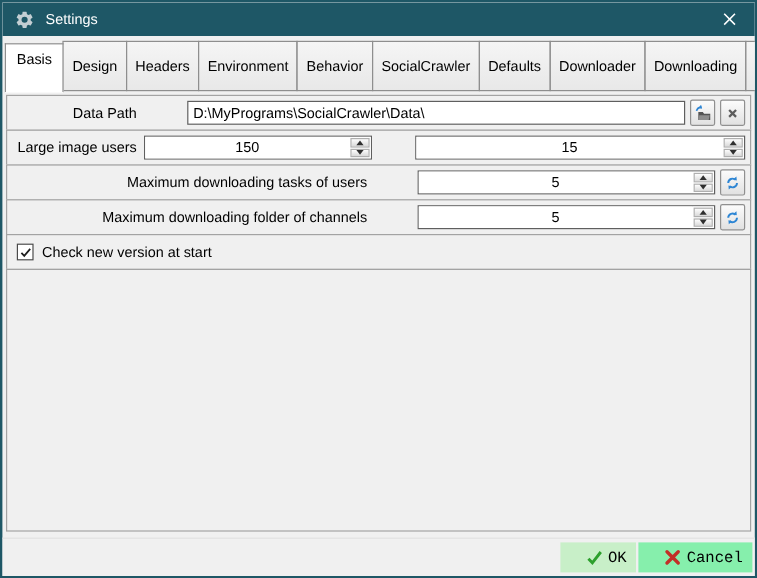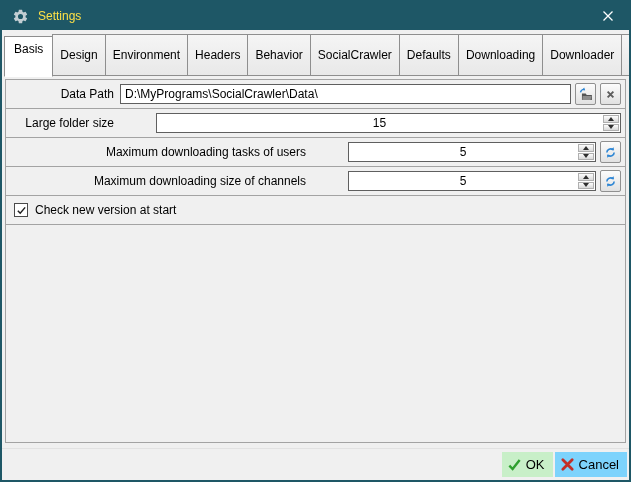--- a/index.html
+++ b/index.html
@@ -6,21 +6,21 @@
   .window {
     width:631px; height:482px; box-sizing:border-box;
     border:2px solid #1e5766; background:#f0f0f0;
     display:flex; flex-direction:column;
     font-family:"Liberation Sans", sans-serif; font-size:12px; color:#000;
     overflow:hidden;
   }
   
   .titlebar { height:28px; flex:none; background:#1e5766; display:flex; align-items:center; padding-left:10px; }
   .titlebar .gear { width:17px; height:17px; margin-right:9px; flex:none; }
-  .title-text { color:#fde047; font-size:12px; }
+  .title-text { color:#ffffff; font-size:12px; }
   .close-btn { margin-left:auto; width:42px; height:28px; display:flex; align-items:center; justify-content:center; cursor:default; }
   
   .tabstrip { display:flex; align-items:flex-end; padding:4px 2px 0 2px; flex:none; }
   .tab {
     border:1px solid #8e8e8e; margin-right:-1px; padding:13px 7px;
     background:linear-gradient(#f5f5f5,#e8e8e8); white-space:nowrap;
   }
   .tab.active {
     background:#ffffff; border-bottom:1px solid #ffffff;
     padding:5px 9px 20px; margin-bottom:-1px; position:relative; z-index:2;
@@ -32,21 +32,21 @@
     padding:3px 4px; margin-top:-1px; flex:none; min-height:22px;
   }
   .row.first { margin-top:1px; }
   .empty-panel { flex:1; border:1px solid #a3a3a3; margin-top:-1px; background:#f0f0f0; }
   .flabel { text-align:right; padding-right:6px; flex:none; }
   .w105 { width:104px; }
   .w110 { width:108px; }
   .w300 { width:296px; }
   .textbox {
     height:20px; box-sizing:border-box; border:1px solid #5f5f5f; background:#fff;
-    padding:0 4px; font:inherit; flex:1; min-width:0; outline:none;
+    padding:0 4px; font:inherit; flex:1; min-width:0; outline:none;margin-left:36px;
   }
   
   .spinner { display:flex; height:20px; box-sizing:border-box; border:1px solid #5f5f5f; background:#fff; }
   .spinner.fixed { flex:none; width:190px; }
   .spinner.grow { flex:1; min-width:0;margin-left:36px; }
   .spinner input { border:none; flex:1; min-width:0; text-align:center; font:inherit; padding:0; background:#fff; outline:none; }
   .spin-col { width:16px; flex:none; display:flex; flex-direction:column; padding:1px; gap:1px; background:#fff; }
   .spin-btn { flex:1; background:linear-gradient(#fdfdfd,#d9d9d9); border:1px solid #afafaf; display:flex; align-items:center; justify-content:center; }
   .tri-up   { width:0; height:0; border-left:3px solid transparent; border-right:3px solid transparent; border-bottom:4px solid #2f2f2f; }
   .tri-down { width:0; height:0; border-left:3px solid transparent; border-right:3px solid transparent; border-top:4px solid #2f2f2f; }
@@ -55,23 +55,23 @@
     width:21px; height:22px; flex:none; margin-left:4px; box-sizing:border-box;
     border:1px solid #909090; border-radius:2px;
     background:linear-gradient(#fcfcfc,#e1e1e1);
     display:flex; align-items:center; justify-content:center;
   }
   
   .checkbox { width:14px; height:14px; box-sizing:border-box; border:1px solid #4a4a4a; background:#fff;
     display:flex; align-items:center; justify-content:center; margin:0 7px 0 4px; flex:none; }
   
   .footer { flex:none; height:31px; display:flex; align-items:center; justify-content:flex-end; gap:2px; padding:0 2px; border-top:1px solid #e2e2e2; background:#f0f0f0; }
-  .btn { height:25px; display:flex; align-items:center; gap:4px; padding:0 8px 0 5px; font-size:13px; }
+  .btn { height:25px; display:flex; align-items:center; gap:4px; padding:0 8px 0 21px; font-size:13px;font-family:Liberation Mono, monospace; }
   .btn-ok { background:#c8efc8; }
-  .btn-cancel { background:#7dd3fc; }
+  .btn-cancel { background:#86efac; }
 </style>
 </head>
 <body>
 
 <div class="window">
 
   <div class="titlebar">
     <span class="gear">
       <svg viewBox="0 0 24 24" width="17" height="17">
           <path fill="#c3ced3" d="M19.14 12.94c.04-.3.06-.61.06-.94 0-.32-.02-.64-.07-.94l2.03-1.58a.49.49 0 0 0 .12-.61l-1.92-3.32a.49.49 0 0 0-.59-.22l-2.39.96c-.5-.38-1.03-.7-1.62-.94l-.36-2.54a.48.48 0 0 0-.48-.41h-3.84c-.24 0-.43.17-.47.41l-.36 2.54c-.59.24-1.13.57-1.62.94l-2.39-.96a.49.49 0 0 0-.59.22L2.74 8.87c-.12.21-.08.47.12.61l2.03 1.58c-.05.3-.09.63-.09.94s.02.64.07.94l-2.03 1.58a.49.49 0 0 0-.12.61l1.92 3.32c.12.22.37.29.59.22l2.39-.96c.5.38 1.03.7 1.62.94l.36 2.54c.05.24.24.41.48.41h3.84c.24 0 .44-.17.47-.41l.36-2.54c.59-.24 1.13-.56 1.62-.94l2.39.96c.22.08.47 0 .59-.22l1.92-3.32a.49.49 0 0 0-.12-.61l-2.01-1.58zM12 15.6A3.6 3.6 0 1 1 12 8.4a3.6 3.6 0 0 1 0 7.2z"></path>
@@ -81,27 +81,27 @@
     <span class="close-btn">
       <svg width="12" height="12" viewBox="0 0 12 12">
           <path d="M1.5 1.5 L10.5 10.5 M10.5 1.5 L1.5 10.5" stroke="#ffffff" stroke-width="1.3"></path>
         </svg>
     </span>
   </div>
 
   <div class="tabstrip">
     <span class="tab active">Basis</span>
     <span class="tab">Design</span>
+    <span class="tab">Headers</span>
     <span class="tab">Environment</span>
-    <span class="tab">Headers</span>
     <span class="tab">Behavior</span>
     <span class="tab">SocialCrawler</span>
     <span class="tab">Defaults</span>
+    <span class="tab">Downloader</span>
     <span class="tab">Downloading</span>
-    <span class="tab">Downloader</span>
     <span class="tab">Channels</span>
 
   </div>
 
   <div class="content">
 
     <div class="row first">
       <span class="flabel w105">Data Path</span>
       <input class="textbox" type="text" value="D:\MyPrograms\SocialCrawler\Data\" style="">
       <span class="sq-btn">
@@ -113,21 +113,32 @@
         </svg>
       </span>
       <span class="sq-btn">
         <svg width="9" height="9" viewBox="0 0 10 10">
             <path d="M1.8 1.8 L8.2 8.2 M8.2 1.8 L1.8 8.2" stroke="#5d5d5d" stroke-width="2.1"></path>
           </svg>
       </span>
     </div>
 
     <div class="row">
-      <span class="flabel w105">Large folder size</span>
+      <span class="flabel w105">Large image users</span>
+      <span class="spinner fixed">
+        <input type="text" value="150" style="">
+        <span class="spin-col">
+          <span class="spin-btn">
+              <span class="tri-up"></span>
+            </span>
+          <span class="spin-btn">
+              <span class="tri-down"></span>
+            </span>
+        </span>
+      </span>
       <span class="spinner grow">
         <input type="text" value="15" style="">
         <span class="spin-col">
           <span class="spin-btn">
               <span class="tri-up"></span>
             </span>
           <span class="spin-btn">
               <span class="tri-down"></span>
             </span>
         </span>
@@ -152,21 +163,21 @@
         <svg width="13" height="13" viewBox="0 0 16 16">
           <path d="M3.5 8a4.5 4.5 0 0 1 7.6-3.2" fill="none" stroke="#2e86d4" stroke-width="2"></path>
           <path d="M11.9 1.4 L12.3 5.4 L8.4 4.4 Z" fill="#2e86d4"></path>
           <path d="M12.5 8a4.5 4.5 0 0 1-7.6 3.2" fill="none" stroke="#2e86d4" stroke-width="2"></path>
           <path d="M4.1 14.6 L3.7 10.6 L7.6 11.6 Z" fill="#2e86d4"></path>
         </svg>
       </span>
     </div>
 
     <div class="row">
-      <span class="flabel w300">Maximum downloading size of channels</span>
+      <span class="flabel w300">Maximum downloading folder of channels</span>
       <span class="spinner grow">
         <input type="text" value="5" style="">
         <span class="spin-col">
           <span class="spin-btn">
               <span class="tri-up"></span>
             </span>
           <span class="spin-btn">
               <span class="tri-down"></span>
             </span>
         </span>

